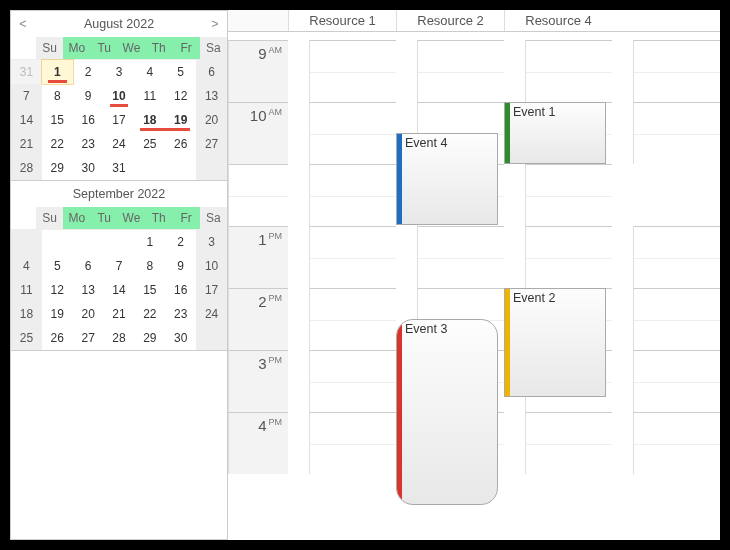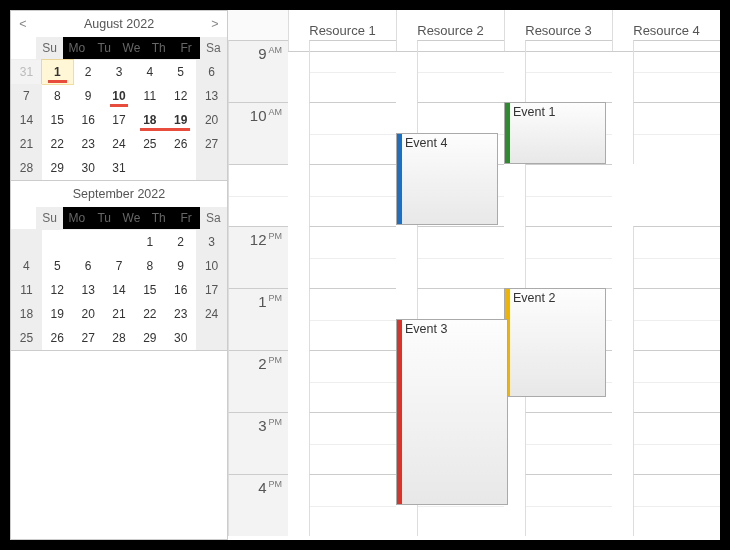--- a/index.html
+++ b/index.html
@@ -55,21 +55,21 @@
   .dow-row, .week-row {
     display: grid;
     grid-template-columns: repeat(7, 1fr);
   }
   .dow-row { border-bottom: 1px solid #eee; padding-left: 25px; }
   .dow {
     text-align: center;
     font-size: 12px;
     color: #666;
     padding: 4px 0;
-    background: #000000;
+    background: #86efac;
   }
   .dow.we { background: #eee; }
   .day {
     text-align: center;
     font-size: 12px;
     padding: 5px 0;
     color: #333;
     position: relative;
     cursor: pointer;
   }
@@ -100,21 +100,21 @@
   }
   
   .sched {
     flex: 1;
     position: relative;
     background: #fff;
   }
   .res-header {
     display: grid;
     grid-template-columns: 60px repeat(4, 1fr);
-    height: 42px;
+    height: 22px;
     border-bottom: 1px solid #ccc;
   }
   .res-header > div {
     border-left: 1px solid #ddd;
     display: flex;
     align-items: center;
     justify-content: center;
     font-size: 13px;
     color: #555;
   }
@@ -290,21 +290,20 @@
           <div class="day we"></div>
         </div>
       </div>
     </div>
 
   <div class="sched">
     <div class="res-header" id="res-header">
         <div></div>
         <div>Resource 1</div>
         <div>Resource 2</div>
-        <div>Resource 3</div>
         <div>Resource 4</div>
       </div>
     <div class="time-grid" id="time-grid">
         <div class="hour-row">
           <div class="time-cell"><span>9</span><span class="ampm">AM</span></div>
           <div class="slot"></div>
           <div class="slot"></div>
           <div class="slot"></div>
           <div class="slot"></div>
         </div>
@@ -315,27 +314,20 @@
           <div class="slot"></div>
           <div class="slot"></div>
         </div>
         <div class="hour-row">
           <div class="slot"></div>
           <div class="slot"></div>
           <div class="slot"></div>
           <div class="slot"></div>
         </div>
         <div class="hour-row">
-          <div class="time-cell"><span>12</span><span class="ampm">PM</span></div>
-          <div class="slot"></div>
-          <div class="slot"></div>
-          <div class="slot"></div>
-          <div class="slot"></div>
-        </div>
-        <div class="hour-row">
           <div class="time-cell"><span>1</span><span class="ampm">PM</span></div>
           <div class="slot"></div>
           <div class="slot"></div>
           <div class="slot"></div>
           <div class="slot"></div>
         </div>
         <div class="hour-row">
           <div class="time-cell"><span>2</span><span class="ampm">PM</span></div>
           <div class="slot"></div>
           <div class="slot"></div>
@@ -352,17 +344,17 @@
         <div class="hour-row">
           <div class="time-cell"><span>4</span><span class="ampm">PM</span></div>
           <div class="slot"></div>
           <div class="slot"></div>
           <div class="slot"></div>
           <div class="slot"></div>
         </div>
         <div class="event" style="top: 62px; left: 276px; width: 102px; height: 62px;"><div class="stripe" style="background: rgb(46, 139, 46);"></div><span>Event 1</span></div>
         <div class="event" style="top: 93px; left: 168px; width: 102px; height: 92px;"><div class="stripe" style="background: rgb(29, 111, 196);"></div><span>Event 4</span></div>
         <div class="event" style="top: 248px; left: 276px; width: 102px; height: 109px;"><div class="stripe" style="background: rgb(240, 180, 0);"></div><span>Event 2</span></div>
-        <div class="event" style="top: 279px; left: 168px; width: 112px; height: 186px;"><div class="stripe" style="background: rgb(217, 52, 43);"></div><span>Event 3</span></div>
+        <div class="event" style="top: 279px; left: 168px; width: 102px; height: 186px; border-radius: 17px;"><div class="stripe" style="background: rgb(217, 52, 43);"></div><span>Event 3</span></div>
       </div>
   </div>
 
 </div>
 
 </body></html>

